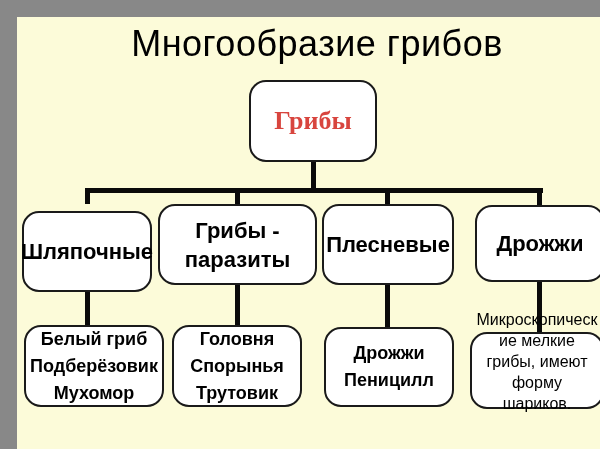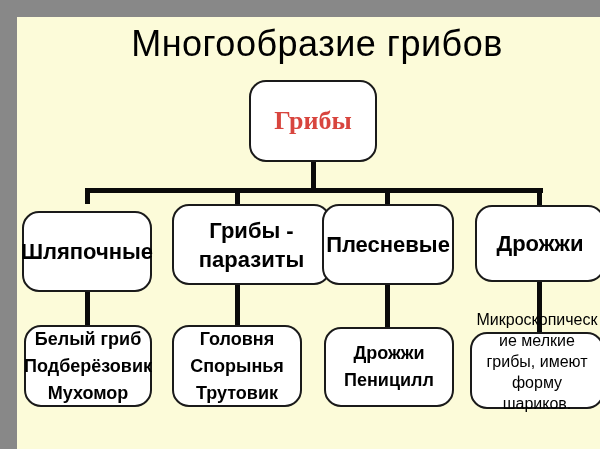--- a/index.html
+++ b/index.html
@@ -101,34 +101,34 @@
   <div class="conn" style="left:520px; top:174px; width:5px; height:14px;"></div>
   <div class="conn" style="left:68px;  top:268px; width:5px; height:40px;"></div>
   <div class="conn" style="left:218px; top:268px; width:5px; height:40px;"></div>
   <div class="conn" style="left:368px; top:268px; width:5px; height:42px;"></div>
   <div class="conn" style="left:520px; top:265px; width:5px; height:50px;"></div>
 
   <div class="node" style="left:5px; top:194px; width:130px; height:81px;">
     <span class="branch-label line">Шляпочные</span>
   </div>
 
-  <div class="node" style="left:155px; top:187px; width:159px; height:81px;">
+  <div class="node" style="left:141px; top:187px; width:159px; height:81px;">
     <span class="branch-label line">Грибы -</span>
     <span class="branch-label line">паразиты</span>
   </div>
 
   <div class="node" style="left:305px; top:187px; width:132px; height:81px;">
     <span class="branch-label line">Плесневые</span>
   </div>
 
   <div class="node" style="left:458px; top:188px; width:130px; height:77px;">
     <span class="branch-label line">Дрожжи</span>
   </div>
 
-  <div class="node" style="left:7px; top:308px; width:128px; height:82px;">
+  <div class="node" style="left:7px; top:308px; width:140px; height:82px;">
     <span class="leaf-label line">Белый гриб</span>
     <span class="leaf-label line">Подберёзовик</span>
     <span class="leaf-label line">Мухомор</span>
   </div>
 
   <div class="node" style="left:155px; top:308px; width:130px; height:82px;">
     <span class="leaf-label line">Головня</span>
     <span class="leaf-label line">Спорынья</span>
     <span class="leaf-label line">Трутовик</span>
   </div>

